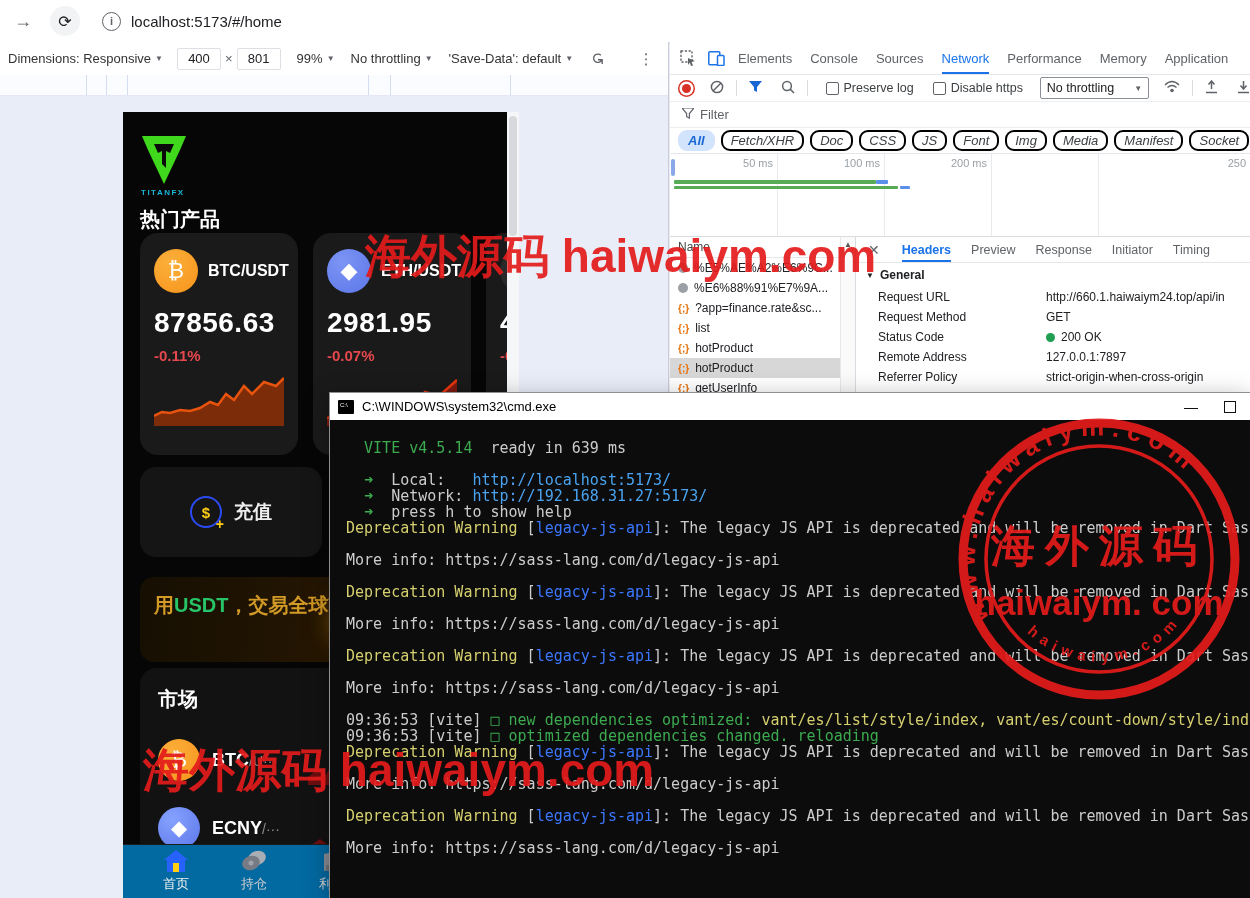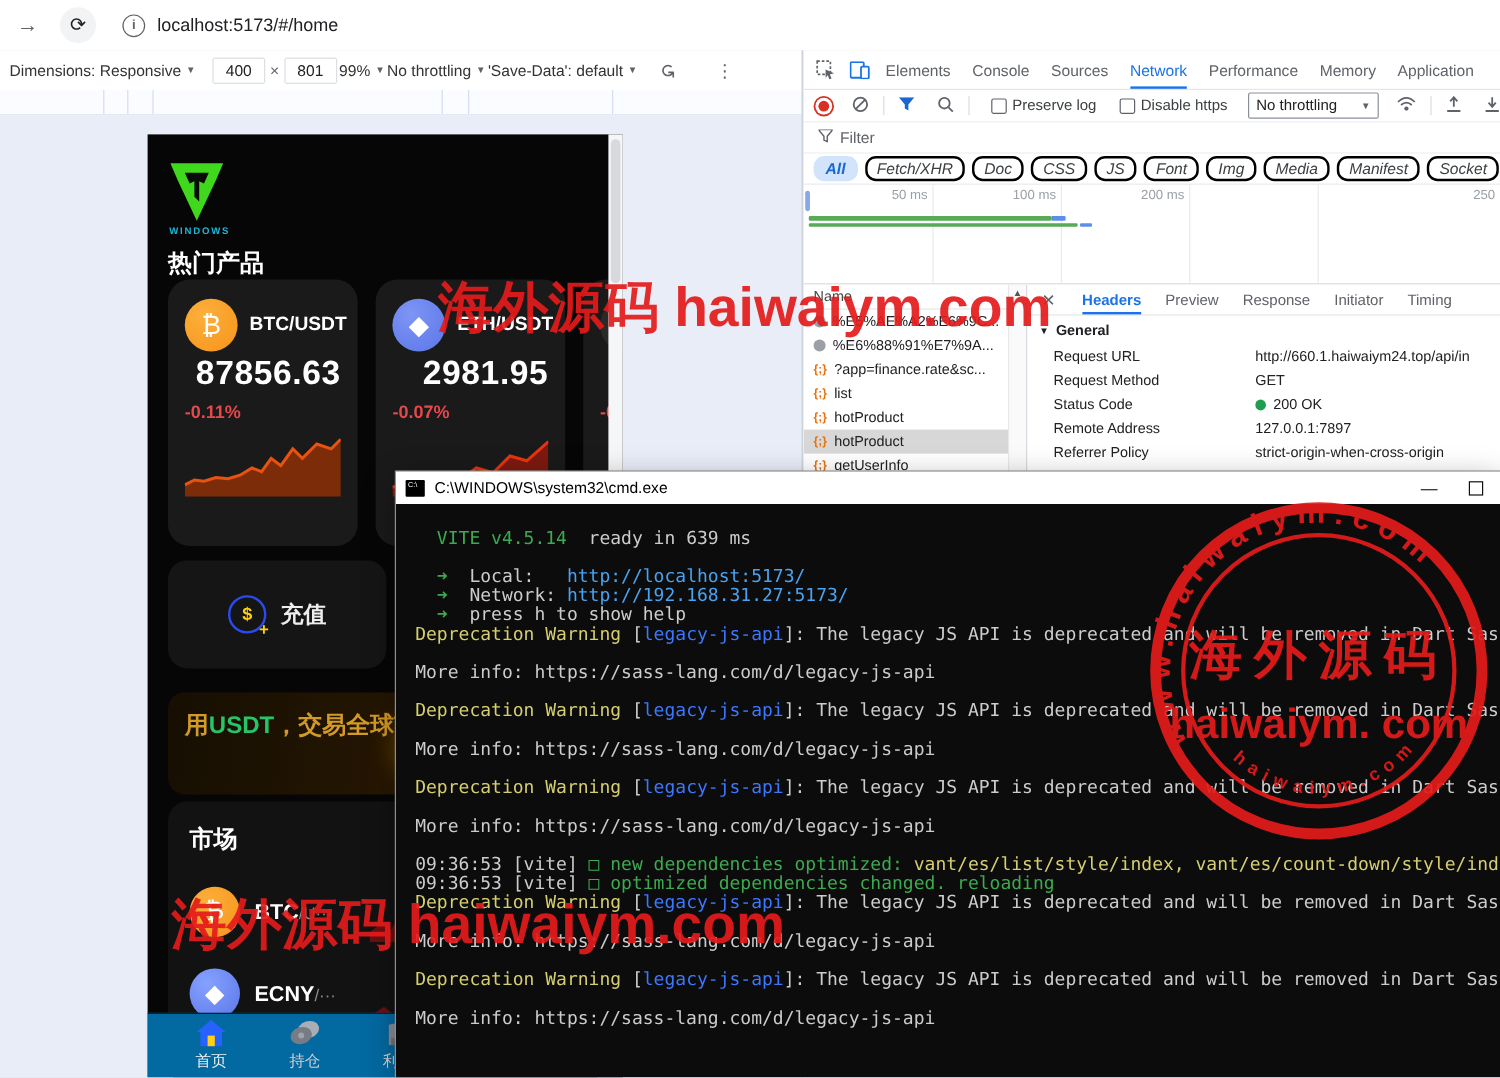--- a/index.html
+++ b/index.html
@@ -11,21 +11,21 @@
   .nav-arrow{margin-left:14px;font-size:18px;color:#5f6368;}
   .reload-btn{margin-left:18px;width:30px;height:30px;border-radius:50%;background:#f1f3f4;display:flex;align-items:center;justify-content:center;font-size:16px;color:#202124;}
   .info-ic{margin-left:22px;width:17px;height:17px;border-radius:50%;border:1.5px solid #5f6368;color:#5f6368;font-size:11px;display:flex;align-items:center;justify-content:center;font-weight:bold;}
   .url-text{margin-left:10px;font-size:15px;color:#202124;}
 
   .device-toolbar{position:absolute;left:0;top:42px;width:668px;height:33px;background:#fff;border-bottom:1px solid #e4e6ea;display:flex;align-items:center;font-size:13px;color:#333;}
   .dt-lab{margin-left:8px;}
   .caret{font-size:8px;color:#5f6368;margin-left:4px;}
   .dim-input{width:42px;height:20px;border:1px solid #dcdfe4;border-radius:2px;text-align:center;font-size:13px;color:#202124;margin-left:14px;background:#fff;display:inline-flex;align-items:center;justify-content:center;}
   .dim-x{margin:0 4px;color:#5f6368;}
-  .tb-item{margin-left:2px;display:inline-flex;align-items:center;text-align:center;}
+  .tb-item{margin-left:16px;display:inline-flex;align-items:center;text-align:center;}
   .rot-ic{margin-left:18px;font-size:16px;color:#5f6368;transform:rotate(90deg);}
   .kebab{margin-left:34px;font-size:15px;color:#5f6368;letter-spacing:0;}
 
   .mq-strip{position:absolute;left:0;top:75px;width:668px;height:20px;background:#fbfcff;border-bottom:1px solid #e3e8f4;}
   .mq-line{position:absolute;top:0;width:1px;height:20px;background:#d6ddf0;}
 
   .dt-divider{position:absolute;left:668px;top:42px;width:1px;height:856px;background:#c9ccd4;z-index:5;}
 
   
   .phone{position:absolute;left:123px;top:112px;width:396px;height:786px;background:#060606;overflow:hidden;z-index:2;}
@@ -33,21 +33,21 @@
   .logo-caption{position:absolute;left:18px;top:76px;font-size:8px;font-weight:bold;color:#18b7d8;letter-spacing:1.5px;}
   .hot-title{position:absolute;left:17px;top:94px;font-size:20px;font-weight:bold;color:#fff;}
   .cards{position:absolute;left:17px;top:121px;display:flex;gap:15px;}
   .pcard{width:158px;height:222px;background:#1a1a1a;border-radius:18px;padding:16px 14px;box-sizing:border-box;flex:none;}
   .pc-head{display:flex;align-items:center;gap:10px;}
   .coin{width:44px;height:44px;border-radius:50%;display:flex;align-items:center;justify-content:center;font-size:22px;color:#fff;flex:none;}
   .coin.btc{background:radial-gradient(circle at 35% 30%,#fbb03b,#f7931a);}
   .coin.eth{background:radial-gradient(circle at 35% 30%,#7d95f5,#5b76e8);}
   .coin.part{background:#2a2a2a;}
   .pc-sym{font-size:16px;font-weight:bold;color:#fff;}
-  .pc-price{margin-top:2px;font-size:28px;font-weight:bold;color:#fff;letter-spacing:0.5px;text-align:right;}
+  .pc-price{margin-top:14px;font-size:28px;font-weight:bold;color:#fff;letter-spacing:0.5px;}
   .pc-change{margin-top:8px;font-size:15px;font-weight:bold;color:#e5484d;}
   .pc-spark{margin-top:8px;}
 
   .recharge{position:absolute;left:17px;top:355px;width:182px;height:90px;background:#151515;border-radius:16px;display:flex;align-items:center;justify-content:center;gap:12px;}
   .rc-ic{position:relative;width:28px;height:28px;border:2.5px solid #2b4bf2;border-radius:50%;display:flex;align-items:center;justify-content:center;color:#ffd012;font-weight:bold;font-size:15px;}
   .rc-plus{position:absolute;right:-4px;bottom:-6px;color:#ffd012;font-size:14px;font-weight:bold;}
   .rc-lab{font-size:19px;font-weight:bold;color:#eee;}
 
   .banner{position:absolute;left:17px;top:465px;width:300px;height:85px;border-radius:14px;background:linear-gradient(100deg,#160f02,#231502 55%,#3a2405);overflow:hidden;}
   .banner-text{padding:15px 14px;font-size:20px;font-weight:bold;color:#d29a26;width:225px;line-height:1.35;}
@@ -192,21 +192,21 @@
     <div class="mq-line" style="left:510px"></div>
   </div>
 
   <div class="dt-divider"></div>
 
   <div class="phone">
     <svg class="logo" width="48" height="52" viewBox="0 0 48 52">
       <polygon points="2,2 46,2 40,16 24,50 8,16" fill="#3fd81c"></polygon>
       <polygon points="14,10 34,10 30,19 26,17 26,34 22,30 22,17 18,19" fill="#0a0a0a"></polygon>
     </svg>
-    <div class="logo-caption">WINDOWS</div>
+    <div class="logo-caption">TITANFX</div>
     <div class="hot-title">热门产品</div>
 
     <div class="cards">
       <div class="pcard">
         <div class="pc-head">
           <span class="coin btc">₿</span>
           <span class="pc-sym">BTC/USDT</span>
         </div>
         <div class="pc-price">87856.63</div>
         <div class="pc-change">-0.11%</div>

